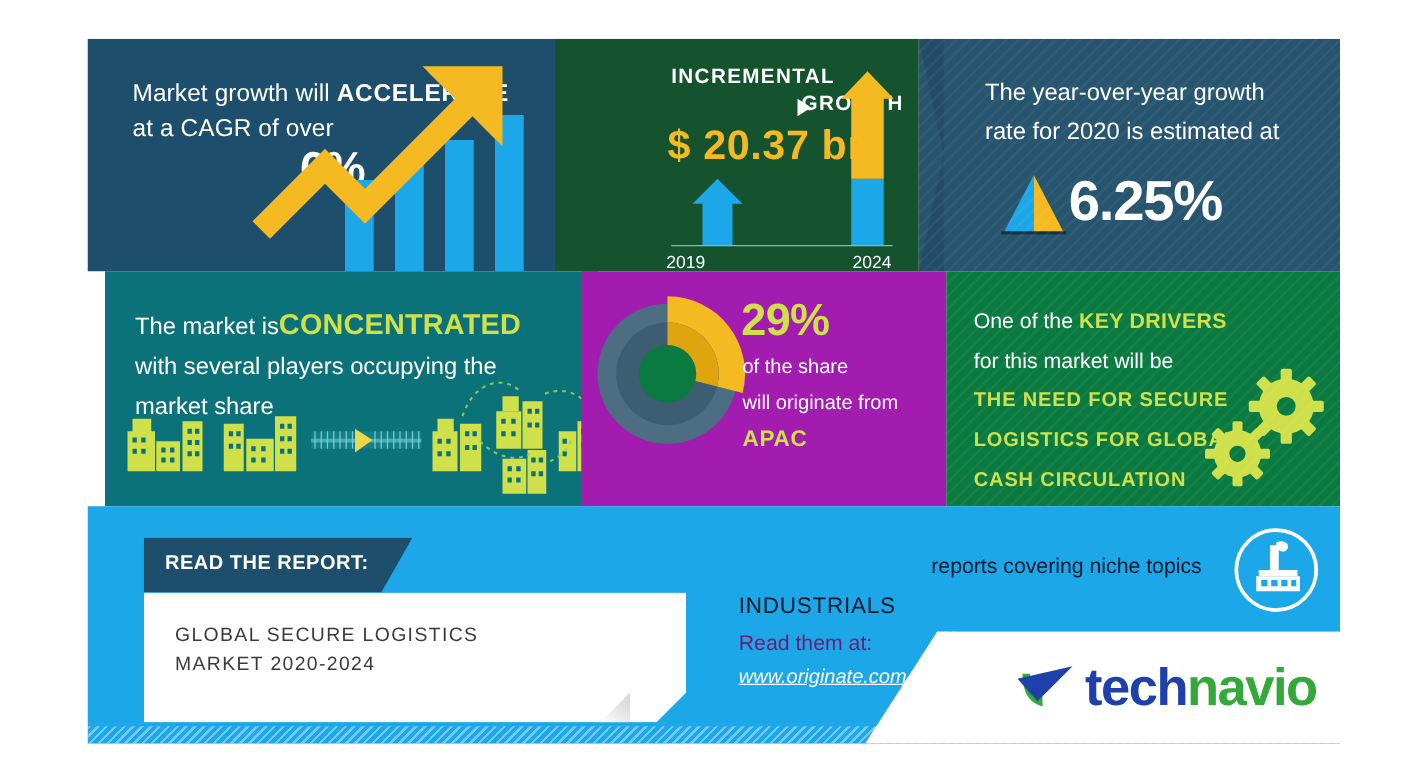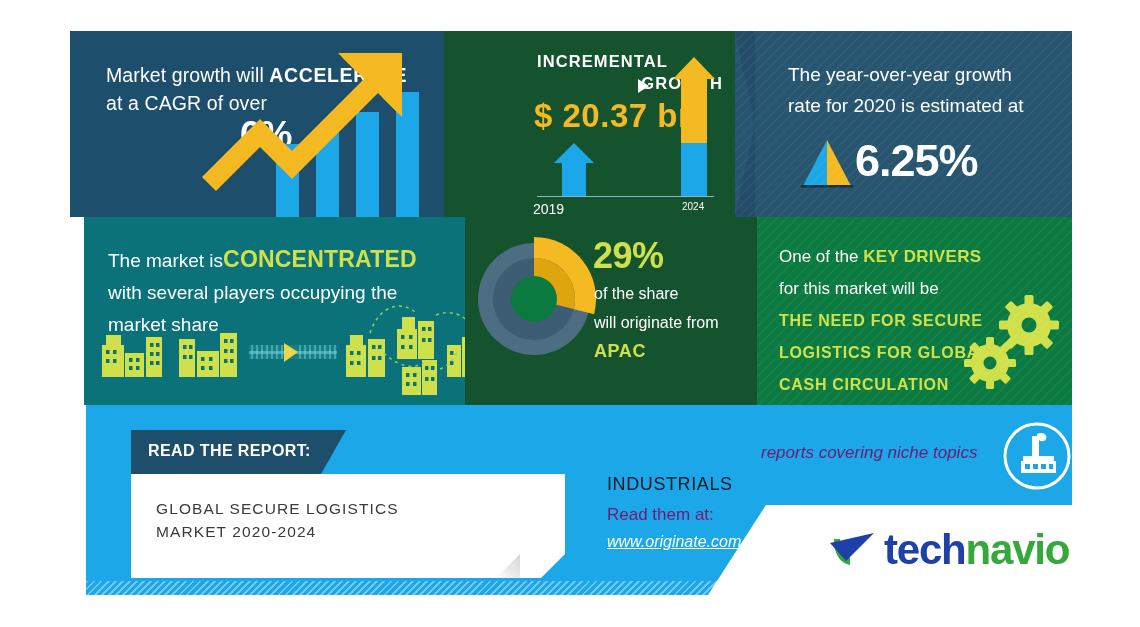--- a/index.html
+++ b/index.html
@@ -19,45 +19,45 @@
   
   #p-accelerate{left:0;top:0;width:374px;height:186px;background:#1d4e6b;}
   #p-incremental{left:374px;top:0;width:291px;height:186px;background:#14532d;}
   #p-yoy{left:665px;top:0;width:337px;height:186px;background:#27546f;}
 
   
   #yoy-notch{position:absolute;left:0;top:0;width:20px;height:186px;}
 
   
   #p-concentrated{left:14px;top:186px;width:395px;height:188px;background:#0c7279;}
-  #p-apac{left:395px;top:186px;width:292px;height:188px;background:#14532d;}
+  #p-apac{left:395px;top:186px;width:292px;height:188px;background:#a21caf;}
   #p-drivers{left:687px;top:186px;width:315px;height:188px;background:#0a7a40;}
 
   
-  #p-footer{left:16px;top:374px;width:1002px;height:190px;background:#1ca7e8;}
+  #p-footer{left:0;top:374px;width:1002px;height:190px;background:#1ca7e8;}
   #footer-texture{position:absolute;left:0;bottom:0;width:1002px;height:14px;
     background:repeating-linear-gradient(135deg,rgba(255,255,255,.38) 0 2px,rgba(255,255,255,0) 2px 5px);}
 
   
   .txt{position:absolute;color:#ffffff;}
   .line{white-space:nowrap;}
 
   #accel-text{left:36px;top:30px;font-size:19.5px;line-height:28px;letter-spacing:.1px;}
   #accel-text b{font-weight:bold;letter-spacing:.6px;}
   #six-pct{position:absolute;left:170px;top:83px;font-size:37px;font-weight:bold;color:#ffffff;letter-spacing:-1px;}
 
   #inc-title{position:absolute;left:93px;top:19px;width:200px;font-size:16.5px;font-weight:bold;
     color:#ffffff;letter-spacing:1.1px;line-height:22px;}
   #inc-title .l2{display:block;text-align:right;padding-right:14px;}
   #inc-tri{position:absolute;left:194px;top:48px;width:0;height:0;
     border-left:11px solid #ffffff;border-top:7px solid transparent;border-bottom:7px solid transparent;}
   #inc-value{position:absolute;left:90px;top:66px;font-size:33px;font-weight:bold;color:#f5b921;letter-spacing:.5px;}
   #inc-axis{position:absolute;left:93px;top:165px;width:177px;height:1px;background:#8fb3c6;}
   #inc-2019{position:absolute;left:89px;top:170px;font-size:14px;color:#ffffff;}
-  #inc-2024{position:absolute;left:238px;top:170px;font-size:10px;color:#ffffff;}
+  #inc-2024{position:absolute;left:238px;top:170px;font-size:14px;color:#ffffff;}
 
   #yoy-text{left:53px;top:28px;font-size:19px;line-height:31px;}
   #yoy-value{position:absolute;left:120px;top:104px;font-size:45px;font-weight:bold;color:#ffffff;letter-spacing:-1px;}
 
   #conc-text{left:24px;top:26px;font-size:19px;line-height:32px;}
   #conc-text .hi{color:#cfe04a;font-weight:bold;font-size:23px;letter-spacing:.2px;}
 
   #apac-pct{position:absolute;left:128px;top:18px;font-size:36px;font-weight:bold;color:#cfe04a;letter-spacing:-.5px;}
   #apac-text{left:129px;top:62px;font-size:16px;line-height:29px;}
   #apac-text .hi{color:#cfe04a;font-weight:bold;font-size:18px;letter-spacing:.6px;}
@@ -71,21 +71,21 @@
     clip-path:polygon(0 0,215px 0,190px 44px,0 44px);}
   #read-banner span{position:absolute;left:17px;top:12px;font-size:16px;font-weight:bold;color:#ffffff;letter-spacing:.4px;}
   #read-card{position:absolute;left:45px;top:69px;width:434px;height:104px;background:#ffffff;
     clip-path:polygon(0 0,434px 0,434px 80px,410px 104px,0 104px);}
   #read-fold{position:absolute;left:410px;top:149px;width:24px;height:24px;
     background:linear-gradient(225deg,#d5d5d5 0%,#eaeaea 55%,#ffffff 100%);
     clip-path:polygon(0 24px,24px 0,24px 24px);}
   #read-title{position:absolute;left:25px;top:23px;font-size:15.5px;line-height:23px;color:#3a3a3a;letter-spacing:1.1px;}
 
   #reports-num{position:absolute;left:520px;top:27px;font-size:34px;font-weight:bold;color:#ffffff;letter-spacing:.2px;}
-  #reports-sub{position:absolute;left:675px;top:38px;font-size:17px;color:#701a75;font-style:italic;}
+  #reports-sub{position:absolute;left:675px;top:38px;font-size:17px;color:#0f172a;}
   #industrials{position:absolute;left:521px;top:69px;font-size:18px;color:#0f172a;letter-spacing:.6px;}
   #read-at{position:absolute;left:521px;top:100px;font-size:17px;color:#701a75;}
   #site-link{position:absolute;left:521px;top:128px;font-size:16px;color:#ffffff;font-style:italic;
     text-decoration:underline;}
 
   #logo-wedge{position:absolute;left:622px;top:100px;width:380px;height:90px;background:#ffffff;
     clip-path:polygon(58px 0,380px 0,380px 90px,0 90px);}
   #logo-wedge-tex{position:absolute;left:622px;top:100px;width:380px;height:90px;
     clip-path:polygon(58px 0,72px 0,14px 90px,0 90px);
     background:repeating-linear-gradient(135deg,rgba(255,255,255,.5) 0 2px,rgba(255,255,255,0) 2px 5px);}

